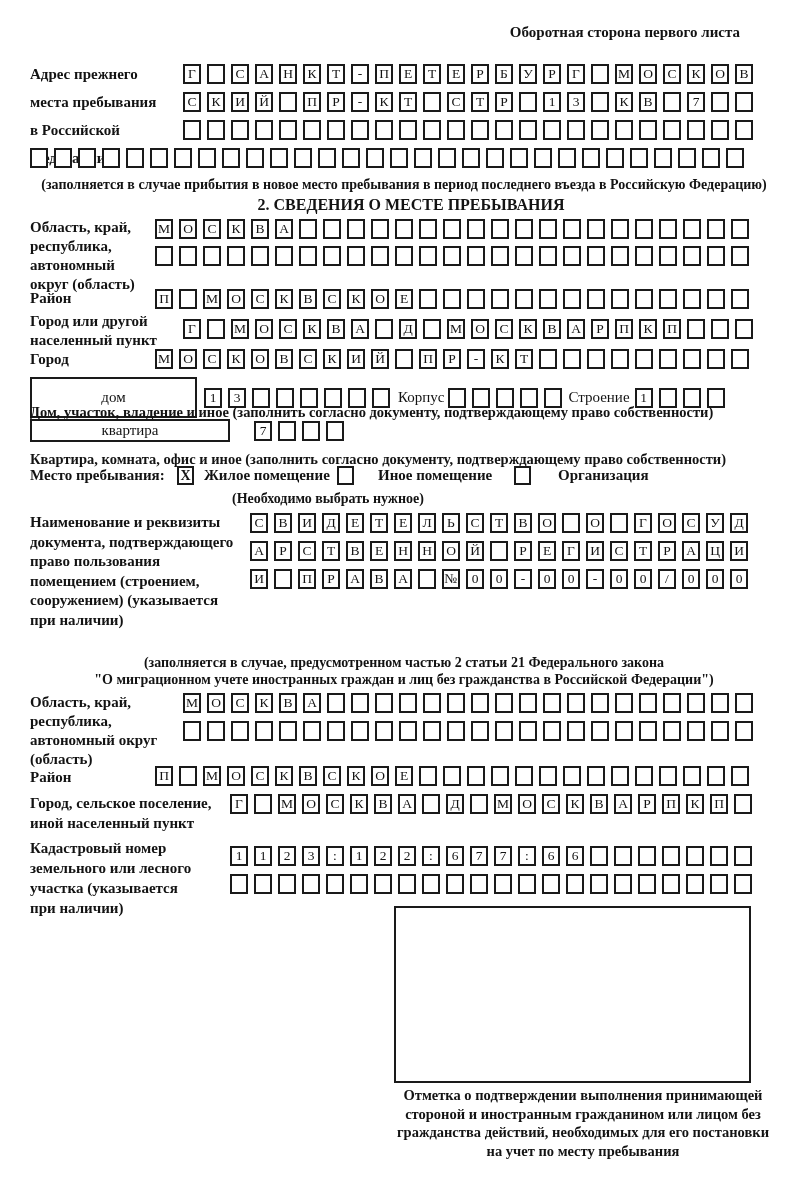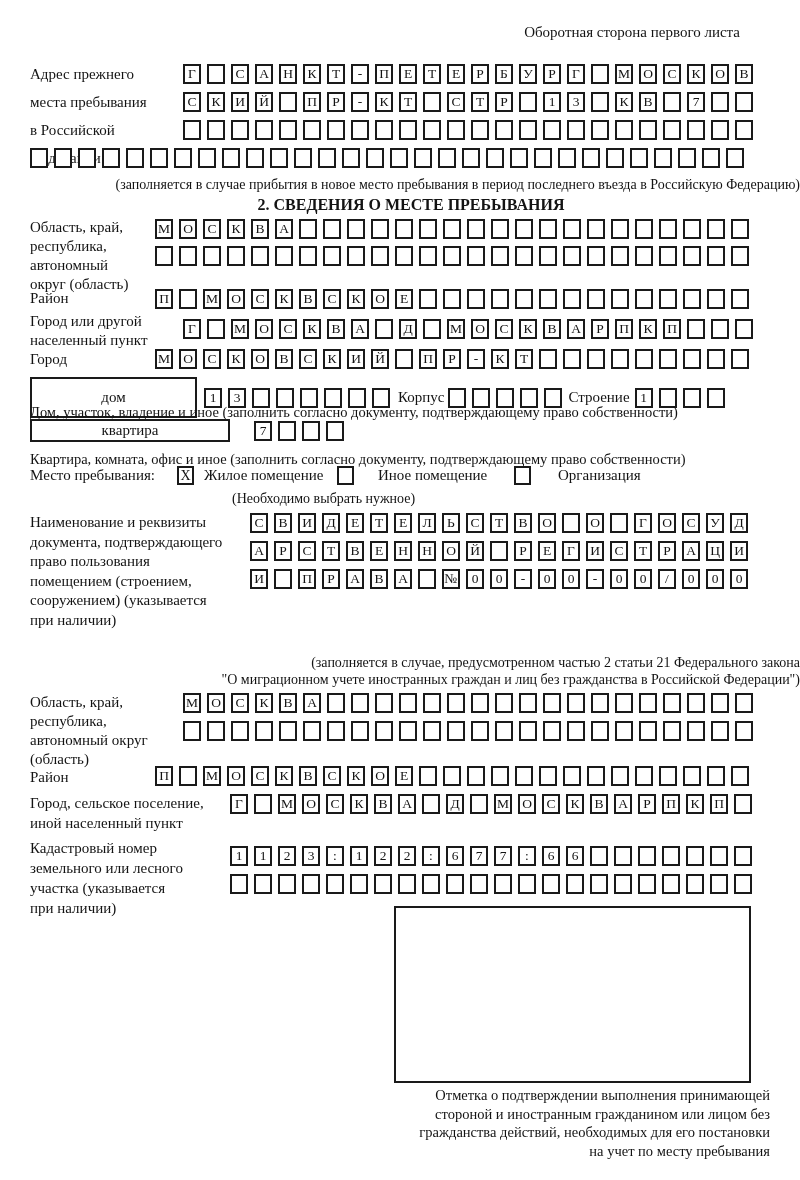--- a/index.html
+++ b/index.html
@@ -1,29 +1,29 @@
 <!DOCTYPE html>
 <html><head>
 <meta charset="utf-8">
 <style>
   html,body{margin:0;padding:0;background:#fff;}
   .page{position:relative;width:800px;height:1180px;background:#ffffff;
         font-family:"Liberation Serif",serif;color:#131313;overflow:hidden;}
-  .abs{position:absolute;}
+  .abs{position:absolute;font-weight:bold;}
   .boxrow{position:absolute;display:flex;gap:6px;align-items:flex-start;}
   .cellgroup{display:flex;gap:6px;}
   .cell{box-sizing:border-box;flex:0 0 18px;width:18px;height:20px;border:2px solid #1a1a1a;
         display:flex;align-items:center;justify-content:center;
         font-size:13.5px;line-height:1;background:#fff;}
   .lblbox{box-sizing:border-box;border:2px solid #1a1a1a;display:flex;align-items:center;
         justify-content:center;font-size:15px;background:#fff;}
   .label{font-size:15px;line-height:19px;}
   .addr-label{font-size:15px;line-height:28px;}
   .note{font-size:14px;line-height:17px;}
-  .center{text-align:right;}
+  .center{text-align:center;padding-left:8px;}
   .title{font-weight:bold;font-size:16px;text-align:center;padding-left:48px;}
   .inline-label{font-size:15px;white-space:nowrap;}
   .checkbox{box-sizing:border-box;width:17px;height:19px;border:2px solid #1a1a1a;
         display:flex;align-items:center;justify-content:center;font-size:14px;}
   .stamp-box{box-sizing:border-box;border:2px solid #1a1a1a;background:#fff;}
   .header-text{font-size:15px;}
   .caption{font-size:14.5px;white-space:nowrap;}
 </style>
 </head>
 <body>

